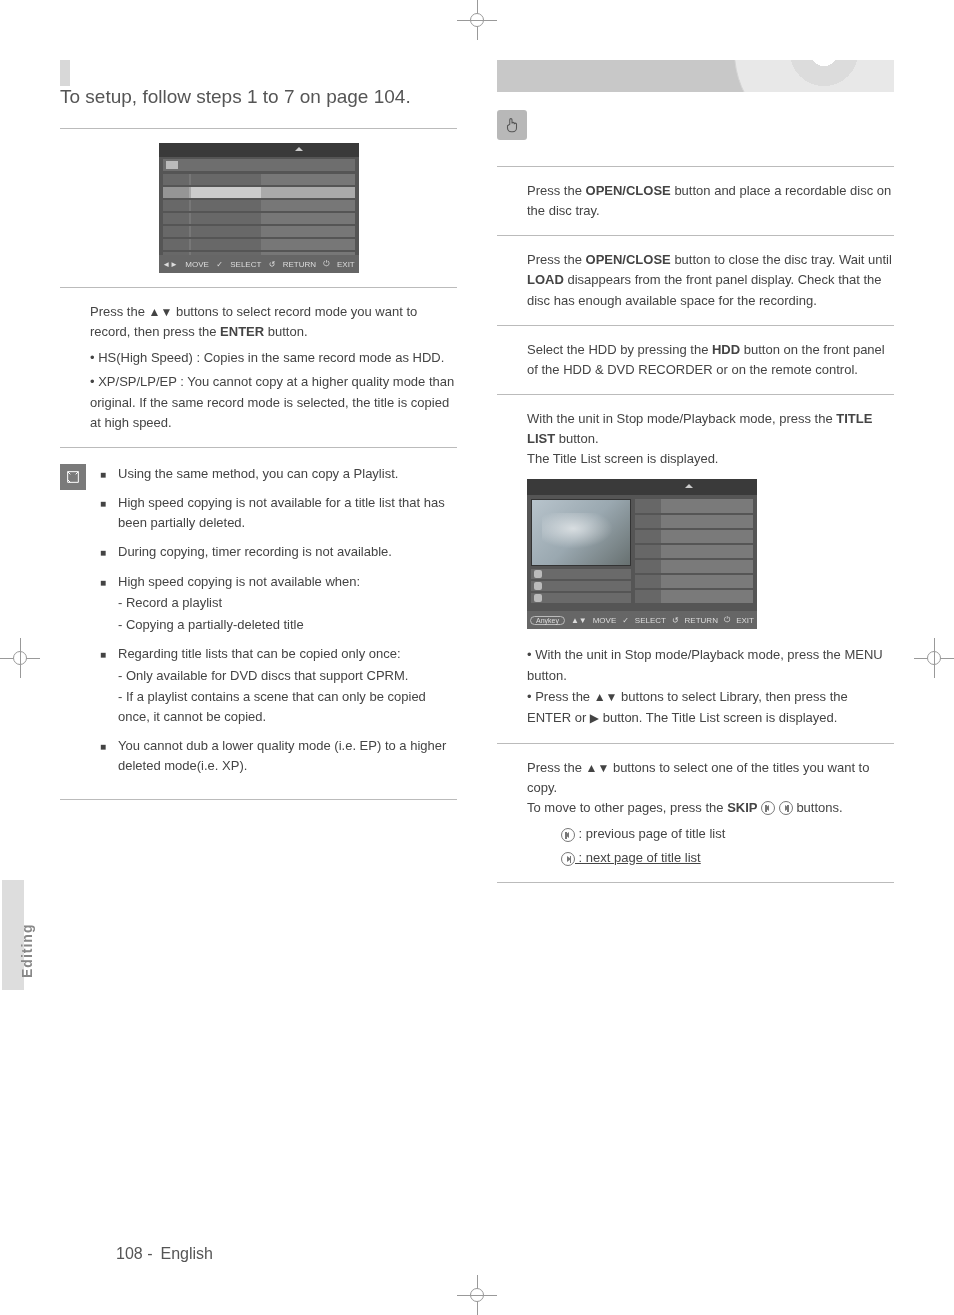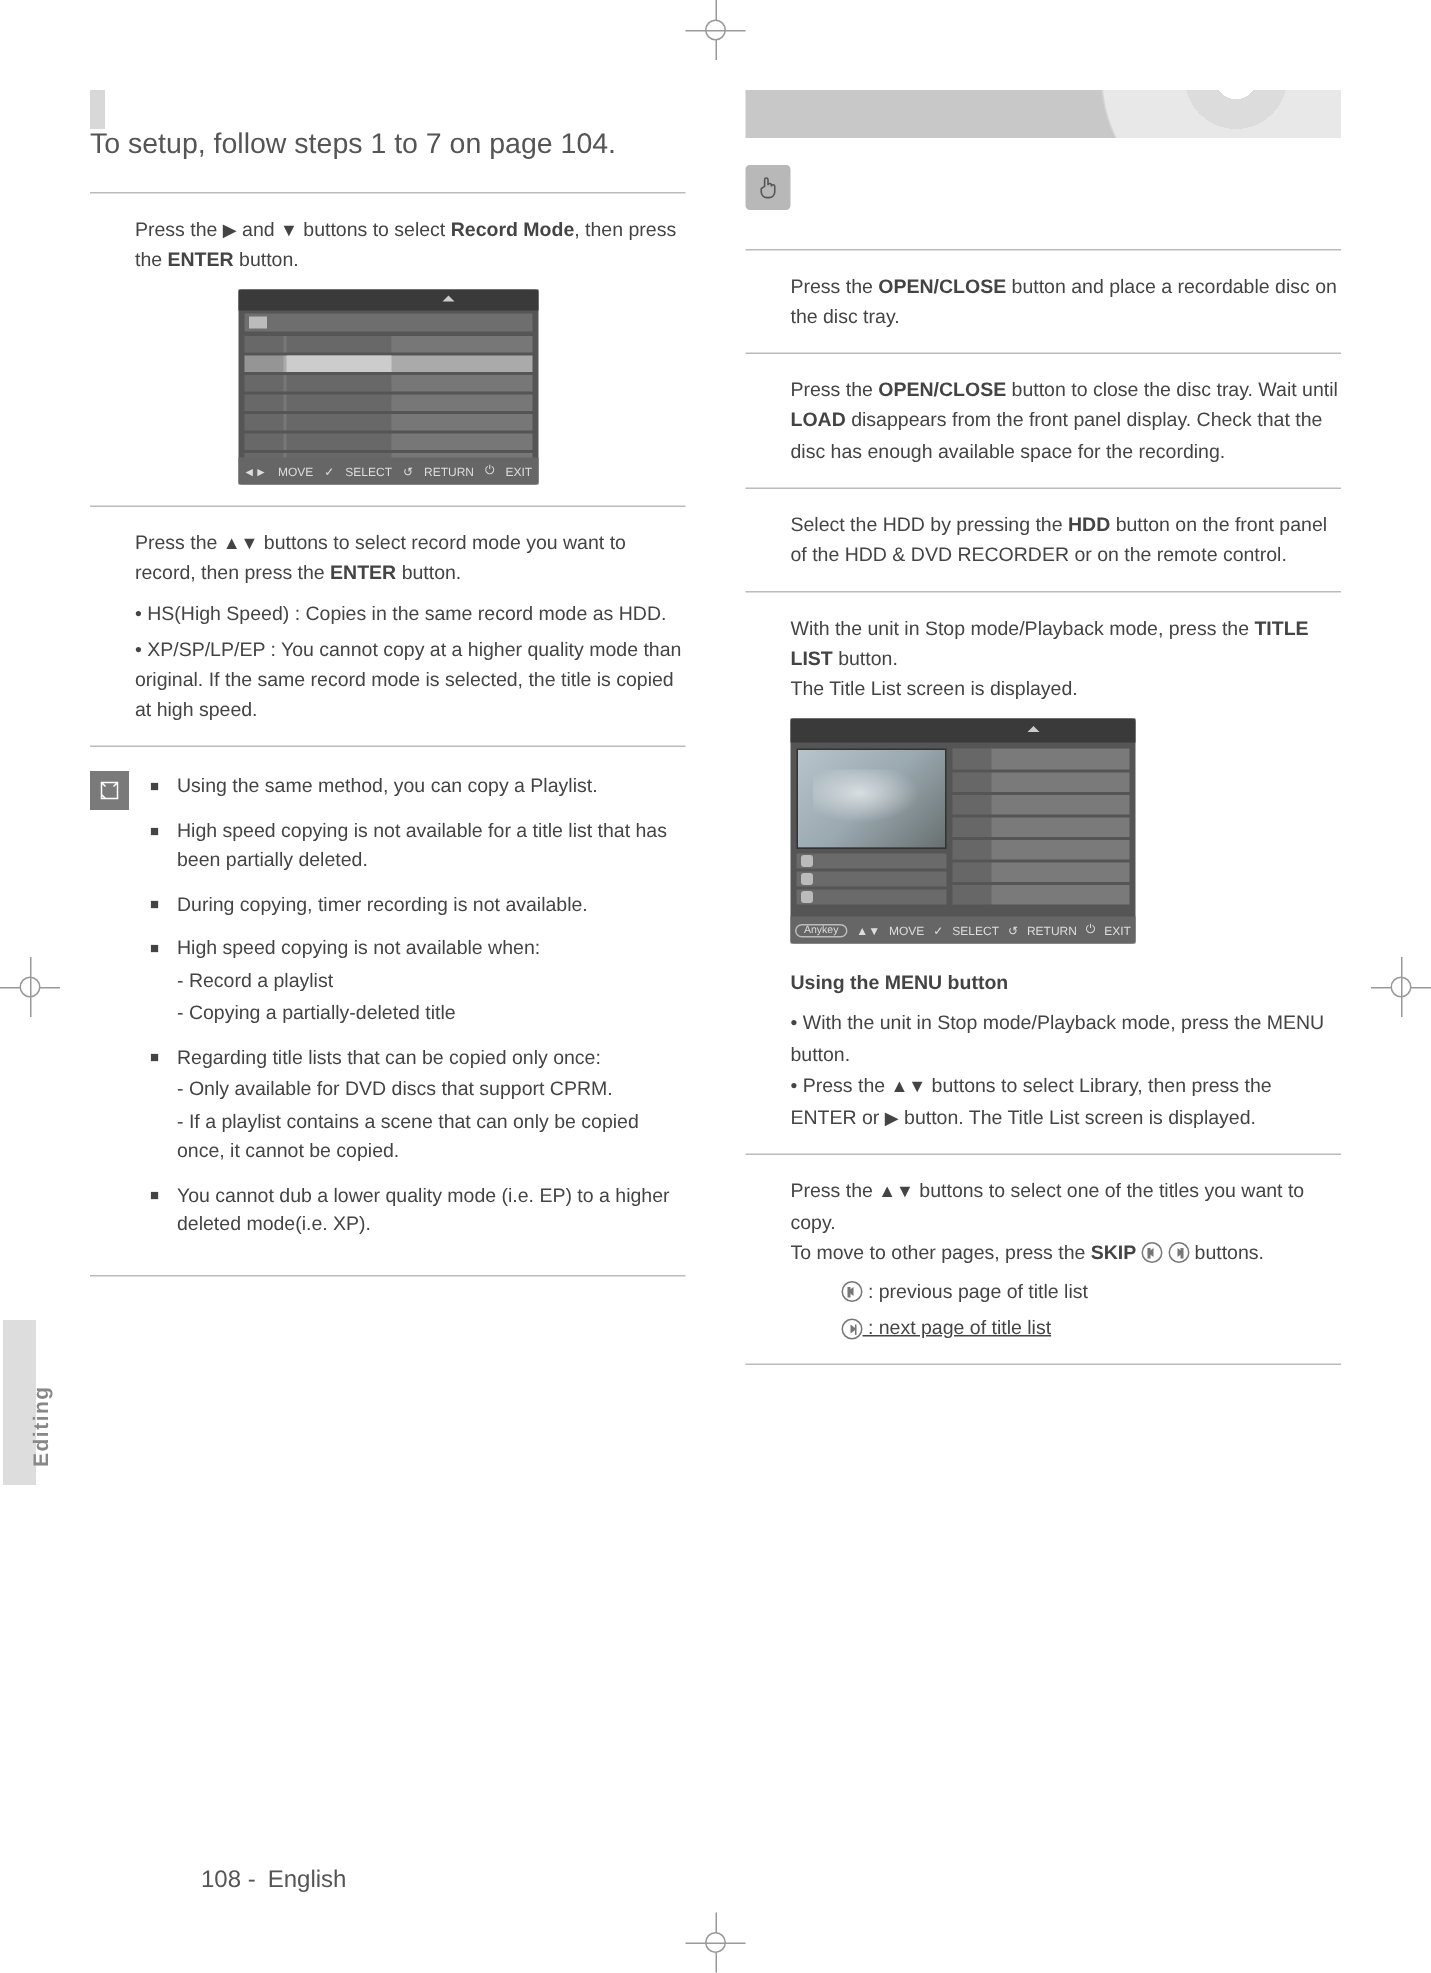--- a/index.html
+++ b/index.html
@@ -194,21 +194,21 @@
     transform: rotate(-90deg);
     transform-origin: left top;
     left: 17px; top: 98px;
     font-size: 14px; font-weight: bold; color: #888;
     letter-spacing: 1px;
     white-space: nowrap;
   }
 
   .footer-text {
     position: absolute;
-    bottom: -8px; left: 74px;
+    bottom: -8px; left: 56px;
     font-size: 16px; color: #555;
   }
   .footer-text .pn { font-weight: normal; margin-right: 8px; }
 
   .arrow { font-size: 12px; }
 </style>
 </head>
 <body>
 
 <div class="crop-top">
@@ -231,23 +231,20 @@
 
   <div class="columns">
 
     <div class="col">
       <div style="display:flex; align-items:flex-start; gap:0;">
         <span class="orange-bar"></span>
       </div>
       <div class="setup-line">To setup, follow steps 1 to 7 on page 104.</div>
       <hr class="sep">
 
-      <div class="step">
-        <span>Press the </span><span class="arrow">▶</span><span> and </span><span class="arrow">▼</span><span> buttons to select </span><span class="bold">Record Mode</span><span>, then press the </span><span class="bold">ENTER</span><span> button.</span>
-      </div>
 
       <div class="screenshot">
         <div class="header">
             <div class="diamond"></div>
           </div>
         <div class="label-row">
             <div class="icon"></div>
           </div>
         <div class="rows">
           <div class="row">
@@ -442,21 +439,20 @@
           <span>✓</span>
             <span>SELECT</span>
           <span>↺</span>
             <span>RETURN</span>
           <span>⏻</span>
             <span>EXIT</span>
         </div>
       </div>
 
       <div class="using-menu-block">
-        <div style="font-weight:bold; margin-bottom:6px;">Using the MENU button</div>
         <div>• <span>With the unit in Stop mode/Playback mode, press the </span><span class="bold">MENU</span><span> button.</span></div>
         <div>• <span>Press the </span><span class="arrow">▲▼</span><span> buttons to select </span><span class="bold">Library</span><span>, then press the </span><span class="bold">ENTER</span><span> or </span><span class="arrow">▶</span><span> button. The Title List screen is displayed.</span></div>
       </div>
 
       <hr class="sep">
       <div class="step">
         <span>Press the </span><span class="arrow">▲▼</span><span> buttons to select one of the titles you want to copy.</span><br>
         <span>To move to other pages, press the </span><span class="bold">SKIP</span>
         <span class="skipicon prev"></span>
         <span class="skipicon next"></span>

